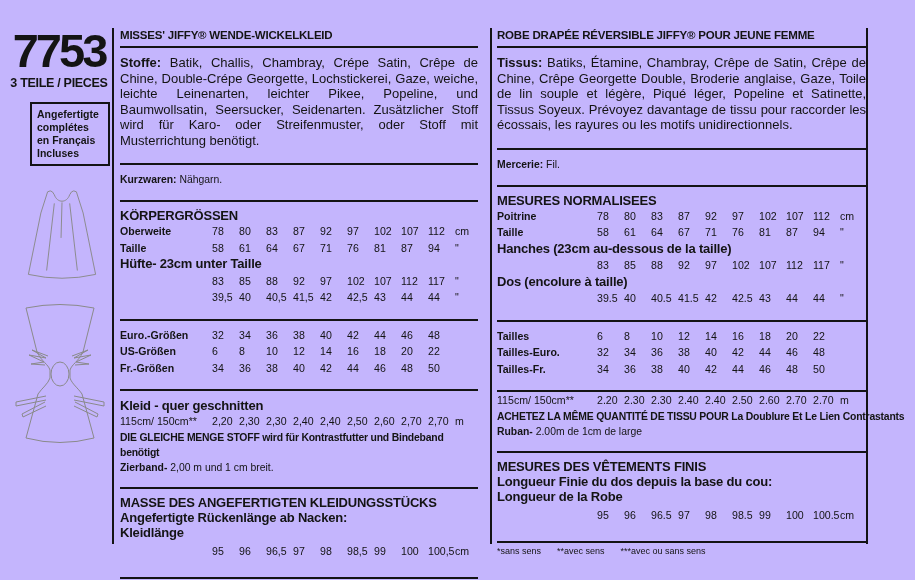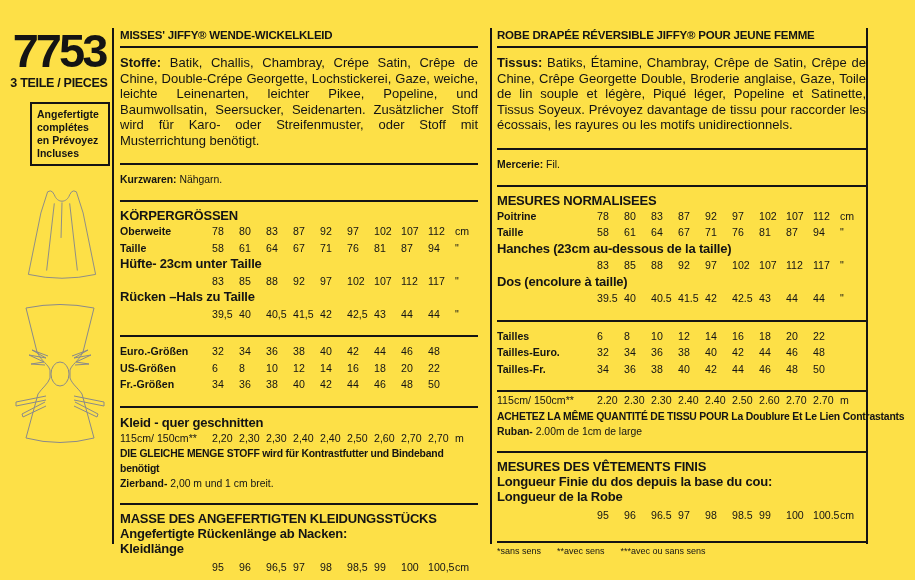--- a/index.html
+++ b/index.html
@@ -1,16 +1,16 @@
 <!DOCTYPE html>
 <html><head>
 <meta charset="utf-8">
 <style>
   html,body{margin:0;padding:0;background:#e8e8e8;}
-  .sheet{position:relative;width:915px;height:580px;background:#fde047;
+  .sheet{position:relative;width:915px;height:580px;background:#c4b5fd;
     font-family:"Liberation Sans",sans-serif;color:#141414;overflow:hidden;}
   .vline{position:absolute;top:28px;height:516px;width:2px;background:#141414;}
   .col{position:absolute;top:28px;}
   .col-left{left:8px;width:102px;}
   .col-de{left:120px;width:358px;--lw:92px;}
   .col-fr{left:497px;width:369px;--lw:100px;}
 
   .pattern-number{font-size:47px;font-weight:bold;letter-spacing:-3px;line-height:46px;text-align:center;}
   .pieces{font-size:12.5px;font-weight:bold;letter-spacing:-0.3px;text-align:center;margin-top:2px;white-space:nowrap;}
   .note-box{border:2px solid #141414;font-weight:bold;font-size:10.5px;line-height:13px;
@@ -40,21 +40,21 @@
   <div class="vline" style="left:490px"></div>
   <div class="vline" style="left:866px"></div>
 
   <div class="col col-left">
     <div class="pattern-number">7753</div>
     <div class="pieces">3 TEILE / PIECES</div>
 
     <div class="note-box">
       <span style="display:block">Angefertigte</span>
       <span style="display:block">complétes</span>
-      <span style="display:block">en Prévoyez</span>
+      <span style="display:block">en Français</span>
       <span style="display:block">Incluses</span>
     </div>
 
     <svg class="sketch" width="76" height="96" viewBox="0 0 76 100" style="margin:22px 0 0 16px">
       <path d="M23,4 L16,26 L3,90 Q38,98 73,90 L60,26 L53,4 Q50,2 48,4 L46,7 C43,16 33,16 30,7 L28,4 Q26,2 23,4 Z"></path>
       <path d="M30,16 L22,86"></path>
       <path d="M46,16 L54,86"></path>
       <path d="M38,15 L37,52"></path>
     </svg>
 
@@ -112,21 +112,20 @@
         <span class="rv">85</span>
         <span class="rv">88</span>
         <span class="rv">92</span>
         <span class="rv">97</span>
         <span class="rv">102</span>
         <span class="rv">107</span>
         <span class="rv">112</span>
         <span class="rv">117</span>
         <span class="ru">"</span>
       </div>
-    <div class="heading" style="line-height:16.5px">Rücken –Hals zu Taille</div>
     <div class="mrow">
         <span class="rl"></span>
         <span class="rv">39,5</span>
         <span class="rv">40</span>
         <span class="rv">40,5</span>
         <span class="rv">41,5</span>
         <span class="rv">42</span>
         <span class="rv">42,5</span>
         <span class="rv">43</span>
         <span class="rv">44</span>

